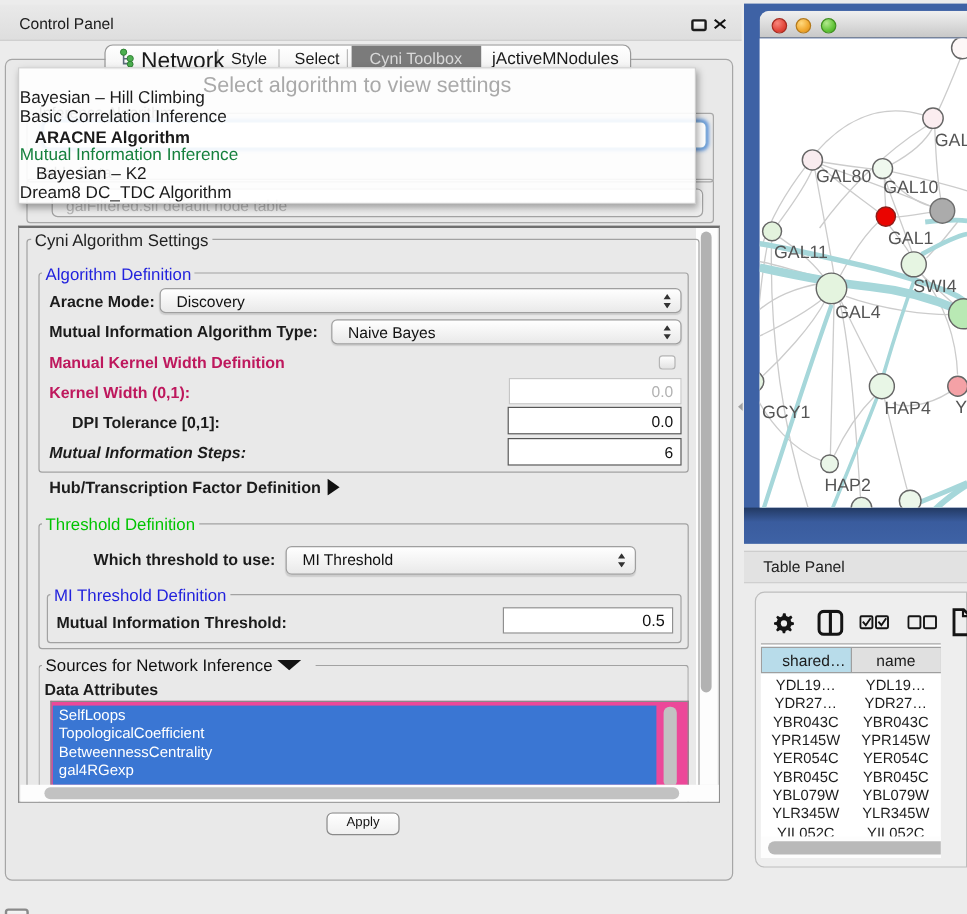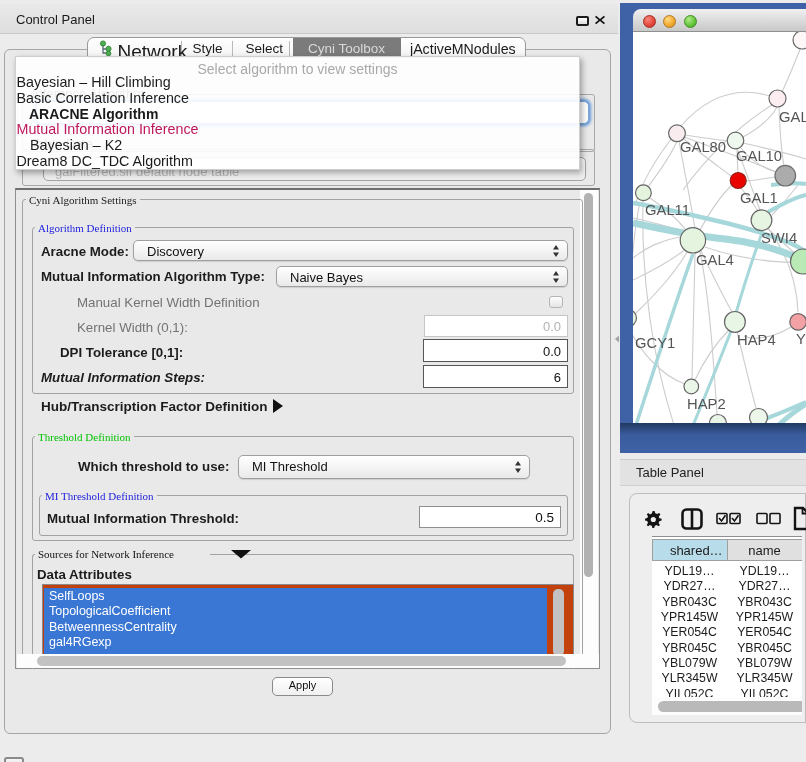--- a/index.html
+++ b/index.html
@@ -1,23 +1,23 @@
 <!DOCTYPE html>
 <html><head>
 <meta charset="utf-8">
 <style>
   html,body{margin:0;padding:0;}
   body{width:806px;height:762px;overflow:hidden;background:#ececec;
        font-family:"Liberation Sans", sans-serif;}
   #root{position:relative;width:806px;height:762px;overflow:hidden;}
   .abs{position:absolute;}
   .lbl{position:absolute;font-size:13.3px;font-weight:bold;color:#1c1c1c;white-space:nowrap;}
-  .lblg{position:absolute;font-size:13.3px;font-weight:normal;color:#737373;white-space:nowrap;margin-left:36px;}
+  .lblg{position:absolute;font-size:13.3px;font-weight:bold;color:#be185d;white-space:nowrap;}
   .grp{position:absolute;border:1px solid #a2a2a2;border-radius:3px;}
-  .gtitle{position:absolute;font-size:11px;background:#e9e9e9;padding:0 3px;white-space:nowrap;line-height:14px;font-family:Liberation Serif, serif;}
+  .gtitle{position:absolute;font-size:14px;background:#e9e9e9;padding:0 3px;white-space:nowrap;line-height:14px;}
   .combo{position:absolute;background:linear-gradient(#ffffff,#f2f2f2 60%,#e9e9e9);
          border:1px solid #9f9f9f;border-radius:5px;box-shadow:0 1px 1px rgba(0,0,0,0.12);}
   .combo .ct{position:absolute;left:13px;top:3px;font-size:13px;color:#111;}
   .carrows{position:absolute;right:7px;top:50%;margin-top:-6px;width:8px;height:12px;}
   .field{position:absolute;background:#fff;font-size:13px;color:#111;text-align:right;}
   .tabsep{position:absolute;width:1px;background:#b9b9b9;}
 </style>
 </head>
 <body>
 <div id="root">
@@ -121,21 +121,21 @@
   <div class="field" style="left:419px;top:506px;width:142px;height:22px;border:1px solid #8f8f8f;box-sizing:border-box;padding:3px 6px 0 0;font-size:13.5px;">0.5</div>
 
   <div class="grp" style="left:32px;top:553.5px;width:540px;height:114px;border-bottom:none;border-radius:3px 3px 0 0;"></div>
   <div class="gtitle" style="left:35px;top:547px;color:#111;padding-right:36px;">Sources for Network Inference</div>
   <svg class="abs" style="left:231px;top:550px;" width="20" height="8.5" viewBox="0 0 20 8.5">
       <path d="M0 0 L20 0 L10 8.5 Z" fill="#111"></path>
     </svg>
 
   <div class="lbl" style="left:37px;top:567px;">Data Attributes</div>
 
-  <div class="abs" style="left:42px;top:584px;width:532px;height:70px;background:#c2410c;border:1px solid #8a8a8a;border-bottom:none;box-sizing:border-box;overflow:hidden;">
+  <div class="abs" style="left:42px;top:584px;width:532px;height:70px;background:#ec4899;border:1px solid #8a8a8a;border-bottom:none;box-sizing:border-box;overflow:hidden;">
     <div class="abs" style="left:1px;top:2.5px;width:503px;height:67px;background:#3a76d3;"></div>
     <div class="abs" style="left:6px;top:4px;font-size:12.5px;color:#fff;">SelfLoops</div>
     <div class="abs" style="left:6px;top:19.4px;font-size:12.5px;color:#fff;">TopologicalCoefficient</div>
     <div class="abs" style="left:6px;top:34.8px;font-size:12.5px;color:#fff;">BetweennessCentrality</div>
     <div class="abs" style="left:6px;top:50.2px;font-size:12.5px;color:#fff;">gal4RGexp</div>
     <div class="abs" style="left:510px;top:3.5px;width:11px;height:67px;background:#c2c2c2;border-radius:5px;"></div>
   </div>
   <div class="abs" style="left:16.5px;top:654px;width:582px;height:13.5px;background:#fdfdfd;"></div>
   <div class="abs" style="left:37px;top:656px;width:529px;height:10px;background:#c2c2c2;border-radius:5px;"></div>
 
@@ -260,21 +260,21 @@
   </svg>
   <svg class="abs" style="left:756px;top:512px;" width="26" height="13" viewBox="0 0 26 13">
     <rect x="1" y="1.5" width="10" height="10" rx="1" fill="none" stroke="#141414" stroke-width="1.6"></rect>
     <rect x="14" y="1.5" width="10" height="10" rx="1" fill="none" stroke="#141414" stroke-width="1.6"></rect>
   </svg>
   <svg class="abs" style="left:793px;top:506px;" width="16" height="25" viewBox="0 0 16 25">
     <path d="M2 2 L10 2 L15 7 L15 23 L2 23 Z" fill="none" stroke="#141414" stroke-width="2.4"></path>
     <path d="M9.5 2 L9.5 7.5 L15 7.5" fill="none" stroke="#141414" stroke-width="1.8"></path>
   </svg>
 
-  <div class="abs" style="left:634px;top:536px;width:150px;height:179px;background:#fff;overflow:hidden;margin-left:18px;">
+  <div class="abs" style="left:634px;top:536px;width:150px;height:179px;background:#fff;overflow:hidden;">
 
     <div class="abs" style="left:0;top:0;width:172px;height:25px;border-top:1px solid #8f8f8f;box-sizing:border-box;">
       <div class="abs" style="left:0px;top:1.5px;width:75.5px;height:22.5px;background:#b8dcea;border:1px solid #9f9f9f;box-sizing:border-box;text-align:center;font-size:13px;color:#1b1b1b;padding:3px 0 0 13px;">shared…</div>
       <div class="abs" style="left:75.5px;top:1.5px;width:75px;height:22.5px;background:#e0e0e0;border:1px solid #9f9f9f;border-left:none;box-sizing:border-box;text-align:center;font-size:13px;color:#1b1b1b;padding-top:3px;">name</div>
       <div class="abs" style="left:150.5px;top:1.5px;width:30px;height:22.5px;background:#b8dcea;border:1px solid #9f9f9f;border-left-color:#6f6f6f;box-sizing:border-box;text-align:left;font-size:13px;color:#1b1b1b;padding-top:3px;">&nbsp;&nbsp;A</div>
     </div>
     <div id="trows">
         <div class="abs" style="left:0;top:27.8px;width:75px;text-align:center;font-size:12.3px;color:#1c1c1c;">YDL19…</div>
         <div class="abs" style="left:75px;top:27.8px;width:75px;text-align:center;font-size:12.3px;color:#1c1c1c;">YDL19…</div>
         <div class="abs" style="left:155px;top:27.8px;width:20px;text-align:left;font-size:12.3px;color:#1c1c1c;">13</div>
@@ -304,20 +304,20 @@
         <div class="abs" style="left:155px;top:150.6px;width:20px;text-align:left;font-size:12.3px;color:#1c1c1c;">9.</div>
     </div>
 
     <div class="abs" style="left:0;top:161px;width:172px;height:18px;background:#fdfdfd;"></div>
     <div class="abs" style="left:6px;top:165px;width:163px;height:11px;background:#b9b9b9;border-radius:5.5px;"></div>
   </div>
 
 </div>
 
   <div class="abs" style="left:15px;top:56px;width:565px;height:113.5px;background:rgba(255,255,255,0.90);border:1px solid #cfcfcf;box-shadow:2px 3px 6px rgba(0,0,0,0.35);box-sizing:border-box;">
-    <div class="abs" style="left:0;top:4px;width:100%;text-align:center;font-size:14px;color:#a9a9a9;">Select algorithm to view settings</div>
+    <div class="abs" style="left:0;top:4px;width:100%;text-align:center;font-size:18px;color:#a9a9a9;">Select algorithm to view settings</div>
     <div class="abs" style="left:0.5px;top:32.8px;font-size:14.3px;color:#1b1b1b;">Basic Correlation Inference</div>
     <div class="abs" style="left:0.5px;top:17px;font-size:14.3px;color:#1b1b1b;">Bayesian – Hill Climbing</div>
     <div class="abs" style="left:13px;top:48.6px;font-size:14px;color:#1b1b1b;font-weight:bold;">ARACNE Algorithm</div>
-    <div class="abs" style="left:0.5px;top:64.4px;font-size:14.3px;color:#be185d;">Mutual Information Inference</div>
+    <div class="abs" style="left:0.5px;top:64.4px;font-size:14.3px;color:#15803d;">Mutual Information Inference</div>
     <div class="abs" style="left:14px;top:80.2px;font-size:14.3px;color:#1b1b1b;">Bayesian – K2</div>
     <div class="abs" style="left:0.5px;top:96px;font-size:14.3px;color:#1b1b1b;">Dream8 DC_TDC Algorithm</div>
   </div>
 
 </body></html>

